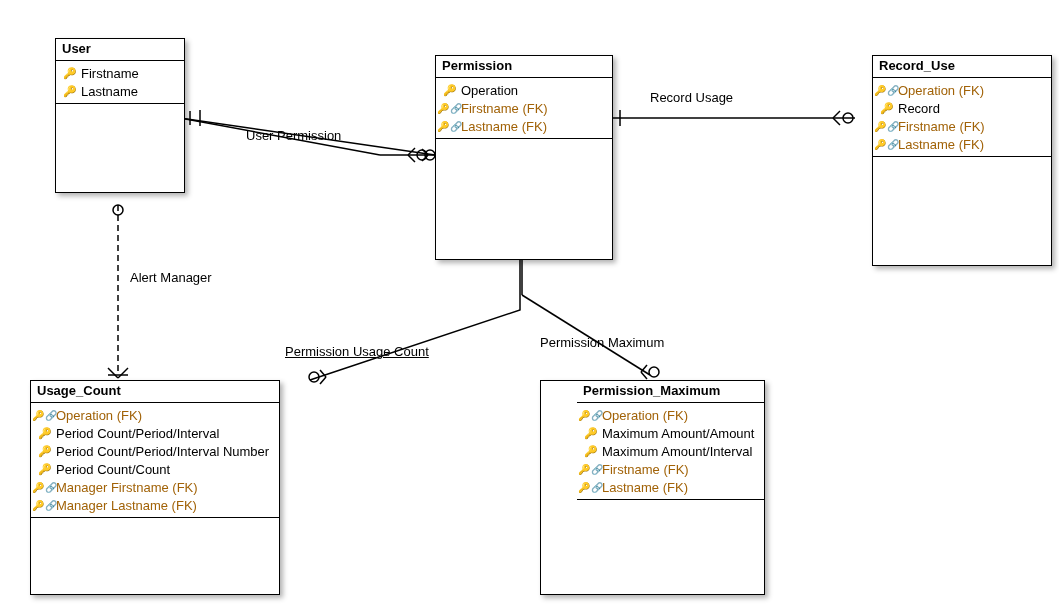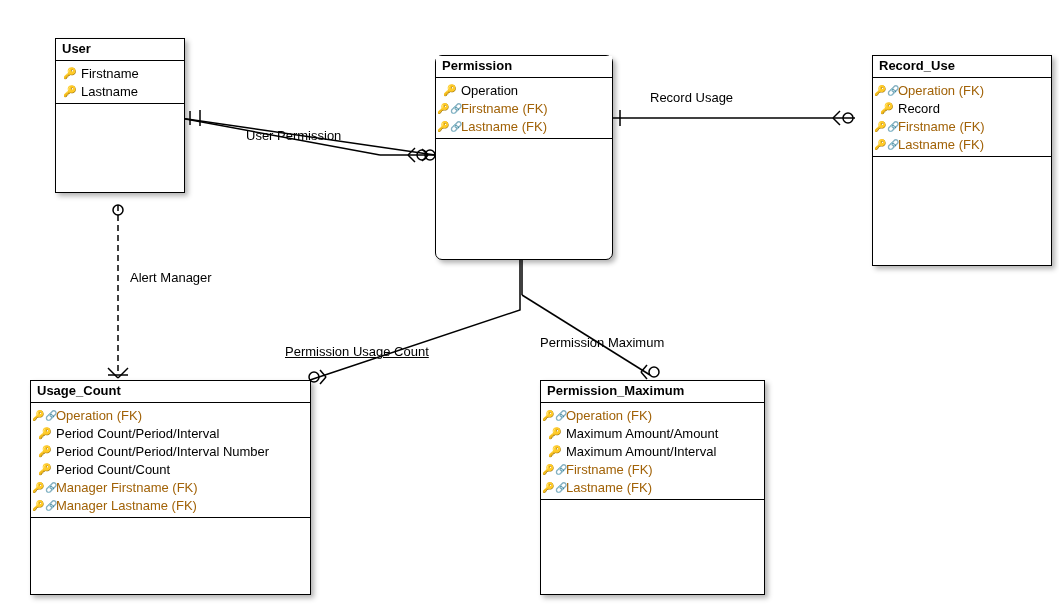--- a/index.html
+++ b/index.html
@@ -149,21 +149,21 @@
         <span class="field-text-normal">Firstname</span>
       </div>
       <div class="field-row">
         <span class="field-icon icon-key">🔑</span>
         <span class="field-text-normal">Lastname</span>
       </div>
     </div>
     <div class="entity-extra"></div>
   </div>
 
-  <div class="entity-box" style="left:435px; top:55px; width:178px; height:205px;border-radius:7px;">
+  <div class="entity-box" style="left:435px; top:55px; width:178px; height:205px;">
     <div class="entity-title">Permission</div>
     <div class="entity-fields">
       <div class="field-row">
         <span class="field-icon icon-key">🔑</span>
         <span class="field-text-normal">Operation</span>
       </div>
       <div class="field-row">
         <span class="field-icon icon-fk" style="font-size:10px;">🔑🔗</span>
         <span class="field-text-fk">Firstname (FK)</span>
       </div>
@@ -191,21 +191,21 @@
         <span class="field-text-fk">Firstname (FK)</span>
       </div>
       <div class="field-row">
         <span class="field-icon icon-fk" style="font-size:10px;">🔑🔗</span>
         <span class="field-text-fk">Lastname (FK)</span>
       </div>
     </div>
     <div class="entity-extra"></div>
   </div>
 
-  <div class="entity-box" style="left:30px; top:380px; width:281px; height:215px;">
+  <div class="entity-box" style="left:30px; top:380px; width:250px; height:215px;">
     <div class="entity-title">Usage_Count</div>
     <div class="entity-fields">
       <div class="field-row">
         <span class="field-icon icon-fk" style="font-size:10px;">🔑🔗</span>
         <span class="field-text-fk">Operation (FK)</span>
       </div>
       <div class="field-row">
         <span class="field-icon icon-key">🔑</span>
         <span class="field-text-normal">Period Count/Period/Interval</span>
       </div>
@@ -222,21 +222,21 @@
         <span class="field-text-fk">Manager Firstname (FK)</span>
       </div>
       <div class="field-row">
         <span class="field-icon icon-fk" style="font-size:10px;">🔑🔗</span>
         <span class="field-text-fk">Manager Lastname (FK)</span>
       </div>
     </div>
     <div class="entity-extra"></div>
   </div>
 
-  <div class="entity-box" style="left:540px; top:380px; width:225px; height:215px;">
+  <div class="entity-box" style="left:540px; top:380px; width:225px; height:215px;padding-left:36px;">
     <div class="entity-title">Permission_Maximum</div>
     <div class="entity-fields">
       <div class="field-row">
         <span class="field-icon icon-fk" style="font-size:10px;">🔑🔗</span>
         <span class="field-text-fk">Operation (FK)</span>
       </div>
       <div class="field-row">
         <span class="field-icon icon-key">🔑</span>
         <span class="field-text-normal">Maximum Amount/Amount</span>
       </div>

